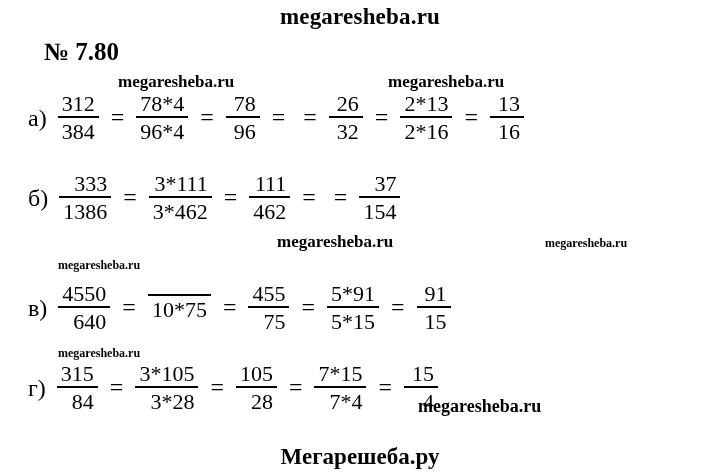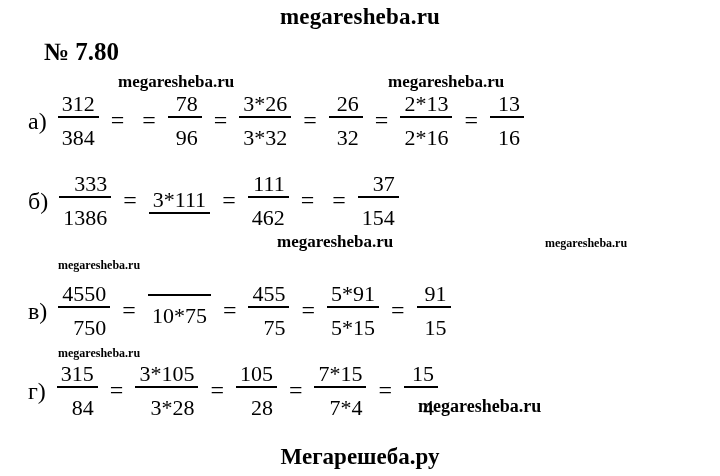--- a/index.html
+++ b/index.html
@@ -93,21 +93,21 @@
     padding: 0 4px 1px 4px;
   }
   .frac .bar {
     width: 100%;
     min-width: 34px;
     height: 2px;
     background: #000;
   }
   .frac .den {
     font-size: 22px;
-    padding: 8px 4px 0 4px;
+    padding: 2px 4px 0 4px;
   }
   .eq {
     font-size: 24px;
     margin: 0 9px;
   }
 </style>
 </head>
 <body>
 
 <div class="page">
@@ -125,32 +125,32 @@
   <div class="wm wm-7">megaresheba.ru</div>
 
   <div class="row row-a">
     <span class="label">а)</span>
     <span class="frac">
       <span class="num">312</span>
       <span class="bar"></span>
       <span class="den">384</span>
     </span>
     <span class="eq">=</span>
+    <span class="frac">
+      <span class="num">78*4</span>
+      <span class="bar"></span>
+      <span class="den">96*4</span>
+    </span>
     <span class="eq">=</span>
     <span class="frac">
       <span class="num">78</span>
       <span class="bar"></span>
       <span class="den">96</span>
     </span>
     <span class="eq">=</span>
-    <span class="frac">
-      <span class="num">3*26</span>
-      <span class="bar"></span>
-      <span class="den">3*32</span>
-    </span>
     <span class="eq">=</span>
     <span class="frac">
       <span class="num">26</span>
       <span class="bar"></span>
       <span class="den">32</span>
     </span>
     <span class="eq">=</span>
     <span class="frac">
       <span class="num">2*13</span>
       <span class="bar"></span>
@@ -168,20 +168,21 @@
     <span class="label">б)</span>
     <span class="frac">
       <span class="num">333</span>
       <span class="bar"></span>
       <span class="den">1386</span>
     </span>
     <span class="eq">=</span>
     <span class="frac">
       <span class="num">3*111</span>
       <span class="bar"></span>
+      <span class="den">3*462</span>
     </span>
     <span class="eq">=</span>
     <span class="frac">
       <span class="num">111</span>
       <span class="bar"></span>
       <span class="den">462</span>
     </span>
     <span class="eq">=</span>
     <span class="eq">=</span>
     <span class="frac">
@@ -189,21 +190,21 @@
       <span class="bar"></span>
       <span class="den">154</span>
     </span>
   </div>
 
   <div class="row row-v">
     <span class="label">в)</span>
     <span class="frac">
       <span class="num">4550</span>
       <span class="bar"></span>
-      <span class="den">750</span>
+      <span class="den">640</span>
     </span>
     <span class="eq">=</span>
     <span class="frac">
       <span class="bar"></span>
       <span class="den">10*75</span>
     </span>
     <span class="eq">=</span>
     <span class="frac">
       <span class="num">455</span>
       <span class="bar"></span>

